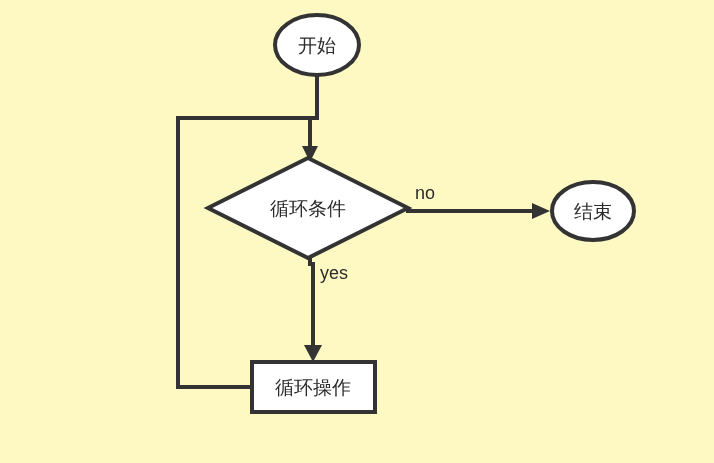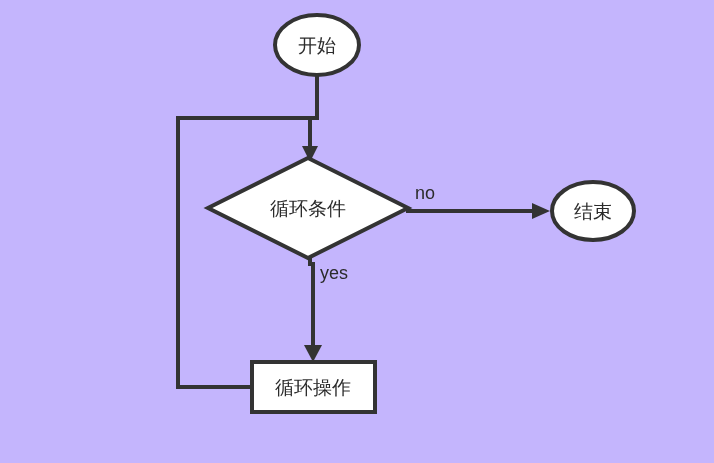--- a/index.html
+++ b/index.html
@@ -11,21 +11,21 @@
   body {
     width: 714px;
     height: 463px;
     font-family: "Liberation Sans", "DejaVu Sans", sans-serif;
     overflow: hidden;
   }
   #diagram-root {
     position: relative;
     width: 714px;
     height: 463px;
-    background: #c4b5fd;
+    background: #fef9c3;
   }
   svg#flowchart-svg {
     display: block;
     width: 714px;
     height: 463px;
   }
   .node-shape {
     fill: #ffffff;
     stroke: #333333;
     stroke-width: 4;

